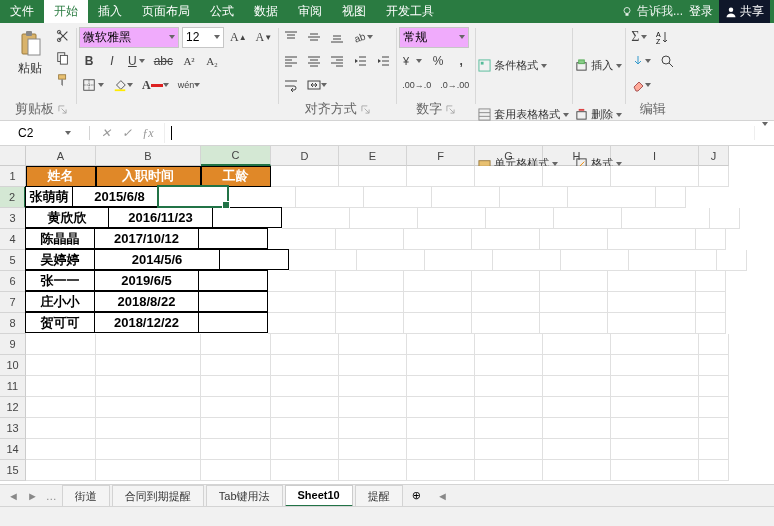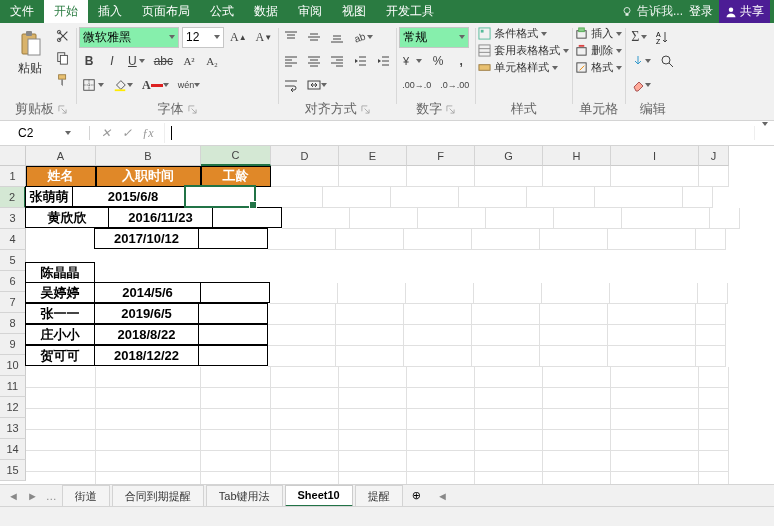--- a/index.html
+++ b/index.html
@@ -6,39 +6,39 @@
   body { background: #fff; width: 774px; height: 526px; overflow: hidden; font-size: 12px; }
 
   
   .titlebar { background: #2a7b41; color: #fff; display: flex; align-items: center; height: 23px; }
   .tab { padding: 0 10px; height: 23px; display: flex; align-items: center; cursor: pointer; font-size: 12px; }
   .tab.menu { background: #2a7b41; }
   .tab.active { background: #fff; color: #2a7b41; }
   .titlebar-right { margin-left: auto; display: flex; align-items: center; gap: 6px; padding-right: 4px; }
   .tellme { display: flex; align-items: center; gap: 4px; opacity: .9; }
   .tellme svg { width: 12px; height: 12px; }
-  .share { background: #4c1d95; padding: 3px 6px; display: flex; align-items: center; gap: 3px; }
+  .share { background: #0f172a; padding: 3px 6px; display: flex; align-items: center; gap: 3px; }
 
   
   .ribbon { background: #f1f1f1; border-bottom: 1px solid #d4d4d4; padding: 3px 6px 0; display: flex; height: 98px; }
   .group { display: flex; flex-direction: column; justify-content: space-between; padding: 0 3px 1px; position: relative; }
   .group + .group::before { content: ""; position: absolute; left: 0; top: 2px; bottom: 16px; border-left: 1px solid #d8d8d8; }
   .group-title { text-align: center; color: #666; font-size: 13px; padding: 1px 0; display: flex; justify-content: center; align-items: center; gap: 4px; }
   .group-title svg { width: 9px; height: 9px; opacity: .6; }
   .rows { display: flex; flex-direction: column; gap: 2px; }
   .row { display: flex; align-items: center; gap: 3px; min-height: 22px; }
   .btn { display: inline-flex; align-items: center; justify-content: center; padding: 2px 3px; cursor: pointer; min-width: 20px; height: 20px; color: #444; }
   .btn svg { width: 14px; height: 14px; }
-  .fontbox { border: 1px solid #c6c6c6; background: #86efac; height: 21px; padding: 0 3px; min-width: 100px; display: flex; align-items: center; justify-content: space-between; }
+  .fontbox { border: 1px solid #c6c6c6; background: #f0abfc; height: 21px; padding: 0 3px; min-width: 100px; display: flex; align-items: center; justify-content: space-between; }
   .sizebox { border: 1px solid #c6c6c6; background: #fff; height: 21px; width: 42px; padding: 0 3px; display: flex; align-items: center; justify-content: space-between; }
   .chev { width: 0; height: 0; border-left: 3px solid transparent; border-right: 3px solid transparent; border-top: 4px solid #666; }
   .bigbtn { display: flex; flex-direction: column; align-items: center; justify-content: center; width: 42px; padding: 4px 2px; gap: 2px; cursor: pointer; }
   .bigbtn svg { width: 24px; height: 28px; }
   .bigbtn span { font-size: 12px; color: #333; }
-  .smallitem { display: flex; align-items: center; gap: 3px; font-size: 11px; color: #333; white-space: nowrap; cursor: pointer; }
+  .smallitem { display: flex; align-items: center; gap: 3px; font-size: 11px; color: #333; white-space: nowrap; cursor: pointer; margin-top: 32px; }
   .smallitem svg { width: 13px; height: 13px; }
 
   
   .fxrow { display: flex; align-items: center; height: 25px; border-bottom: 1px solid #d4d4d4; background: #fff; }
   .namebox { width: 90px; border-right: 1px solid #d4d4d4; display: flex; align-items: center; justify-content: space-between; padding: 0 18px; font-size: 12px; }
   .fxbtns { display: flex; align-items: center; gap: 1px; padding: 0 6px; border-right: 1px solid #eee; }
   .fxbtns .btn { color: #999; font-style: italic; font-family: serif; }
   .fxinput { flex: 1; padding: 0 6px; font-size: 12px; }
   .cursor { display: inline-block; width: 1px; height: 14px; background: #000; vertical-align: middle; animation: blink 1s infinite; }
   @keyframes blink { 50% { opacity: 0; } }
@@ -198,26 +198,20 @@
             <span style="font-family:serif;font-weight:bold">A</span>
             <div style="width:12px;height:3px;background:#d22"></div>
             <i class="chev"></i>
           </div>
         <div class="btn">
             <span style="font-size:9px">wén</span>
             <i class="chev"></i>
           </div>
       </div>
     </div>
-    <div class="group-title">
-        <span>字体</span>
-        <svg viewBox="0 0 10 10">
-          <path d="M1 1h6M1 1v6M4 4l5 5M9 5v4h-4" stroke="#777" fill="none"></path>
-        </svg>
-      </div>
   </div>
 
   <div class="group">
     <div class="rows">
       <div class="row">
         <div class="btn">
             <svg viewBox="0 0 14 14">
               <line x1="1" y1="2" x2="13" y2="2" stroke="#444"></line>
               <line x1="3" y1="5" x2="11" y2="5" stroke="#444"></line>
               <line x1="3" y1="8" x2="11" y2="8" stroke="#444"></line>
@@ -501,21 +495,21 @@
         <div class="cell" style="width: 68px;"></div>
         <div class="cell" style="width: 68px;"></div>
         <div class="cell" style="width: 68px;"></div>
         <div class="cell" style="width: 68px;"></div>
         <div class="cell" style="width: 68px;"></div>
         <div class="cell" style="width: 88px;"></div>
         <div class="cell" style="width: 30px;"></div>
       </div>
       <div class="datarow">
         <div class="cell bordered" style="width: 48px;">张萌萌</div>
-        <div class="cell bordered" style="width: 114px; padding-left: 8px;">2015/6/8</div>
+        <div class="cell bordered" style="width: 87px; padding-left: 8px;">2015/6/8</div>
         <div class="cell bordered selected" style="width: 70px;"></div>
         <div class="cell" style="width: 68px;"></div>
         <div class="cell" style="width: 68px;"></div>
         <div class="cell" style="width: 68px;"></div>
         <div class="cell" style="width: 68px;"></div>
         <div class="cell" style="width: 68px;"></div>
         <div class="cell" style="width: 88px;"></div>
         <div class="cell" style="width: 30px;"></div>
       </div>
       <div class="datarow">
@@ -524,34 +518,34 @@
         <div class="cell bordered" style="width: 70px;"></div>
         <div class="cell" style="width: 68px;"></div>
         <div class="cell" style="width: 68px;"></div>
         <div class="cell" style="width: 68px;"></div>
         <div class="cell" style="width: 68px;"></div>
         <div class="cell" style="width: 68px;"></div>
         <div class="cell" style="width: 88px;"></div>
         <div class="cell" style="width: 30px;"></div>
       </div>
       <div class="datarow">
-        <div class="cell bordered" style="width: 70px; margin-top: 33px;">陈晶晶</div>
+        <div class="cell bordered" style="width: 70px;">陈晶晶</div>
         <div class="cell bordered" style="width: 105px;">2017/10/12</div>
         <div class="cell bordered" style="width: 70px;"></div>
         <div class="cell" style="width: 68px;"></div>
         <div class="cell" style="width: 68px;"></div>
         <div class="cell" style="width: 68px;"></div>
         <div class="cell" style="width: 68px;"></div>
         <div class="cell" style="width: 68px;"></div>
         <div class="cell" style="width: 88px;"></div>
         <div class="cell" style="width: 30px;"></div>
       </div>
       <div class="datarow">
         <div class="cell bordered" style="width: 70px;">吴婷婷</div>
-        <div class="cell bordered" style="width: 107px;">2014/5/6</div>
+        <div class="cell bordered" style="width: 126px;">2014/5/6</div>
         <div class="cell bordered" style="width: 70px;"></div>
         <div class="cell" style="width: 68px;"></div>
         <div class="cell" style="width: 68px;"></div>
         <div class="cell" style="width: 68px;"></div>
         <div class="cell" style="width: 68px;"></div>
         <div class="cell" style="width: 68px;"></div>
         <div class="cell" style="width: 88px;"></div>
         <div class="cell" style="width: 30px;"></div>
       </div>
       <div class="datarow">

